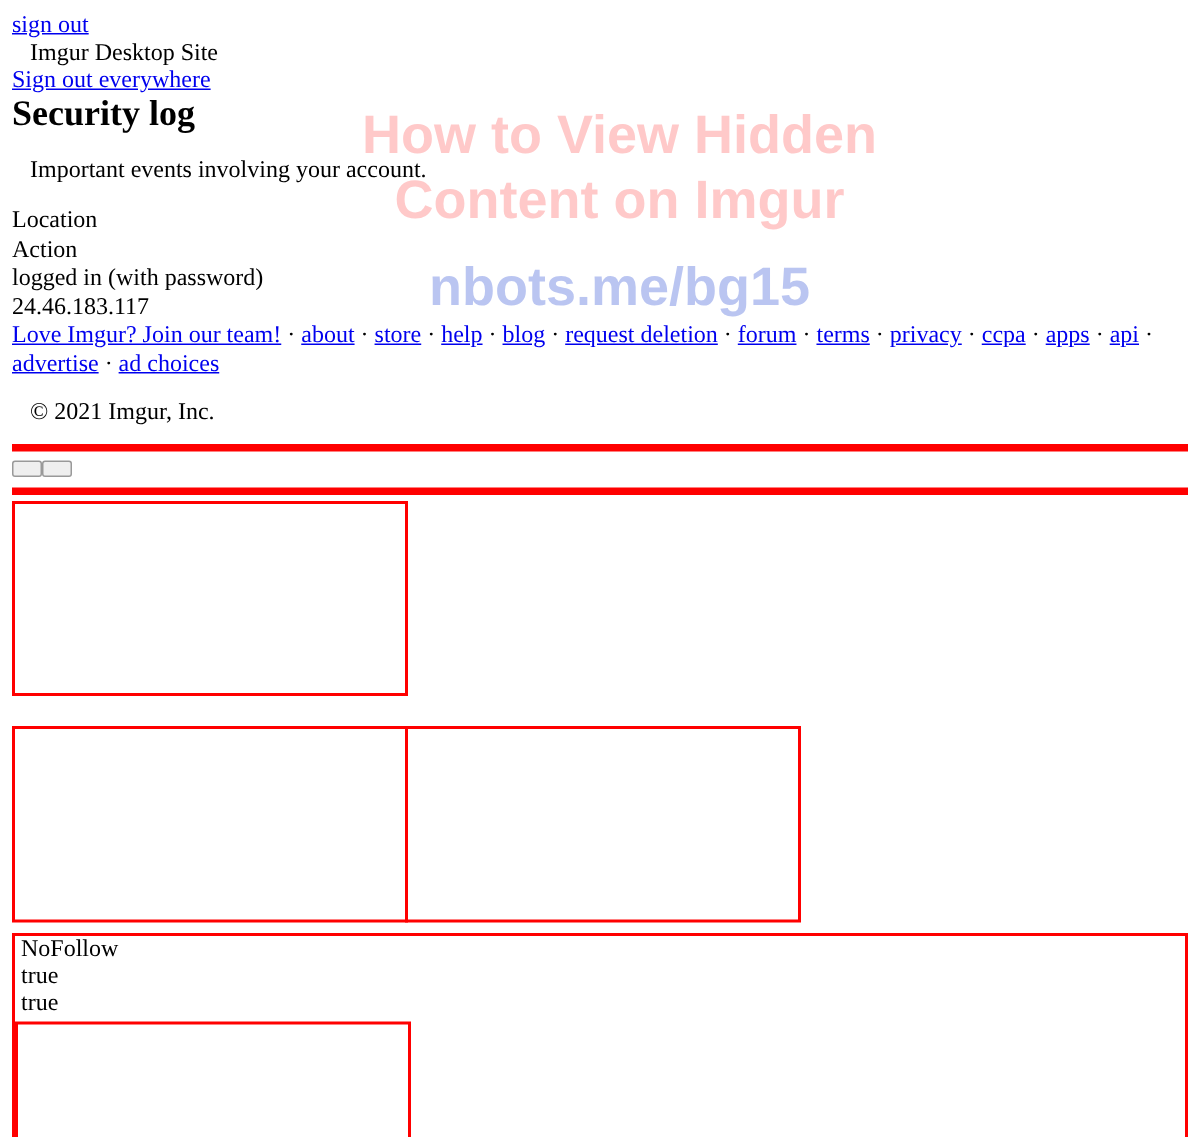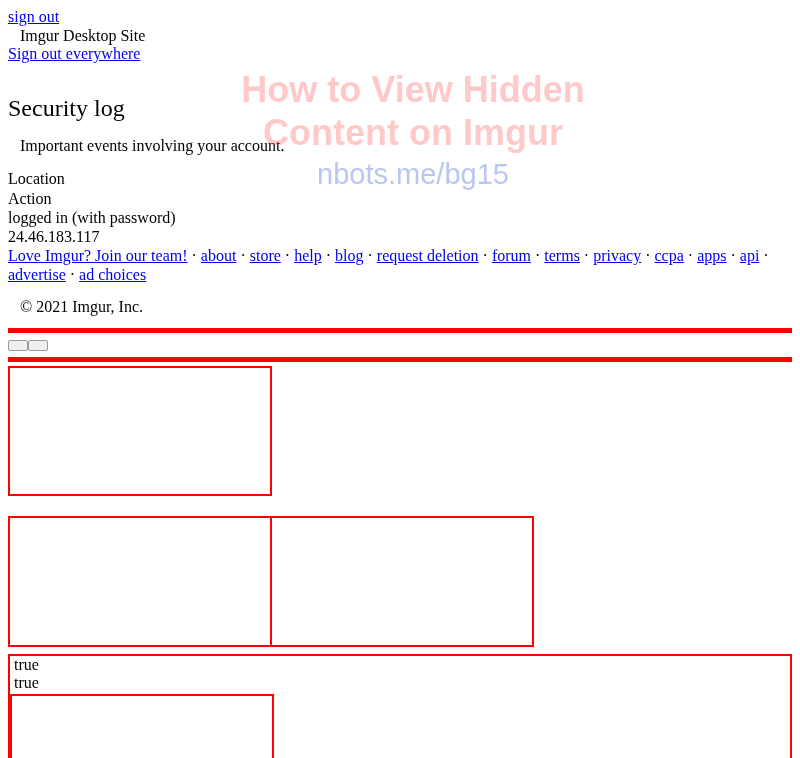--- a/index.html
+++ b/index.html
@@ -10,22 +10,22 @@
       background: #fff;
       color: #000;
       position: relative;
     }
     a {
       color: #0000EE;
       text-decoration: underline;
     }
     h2 {
       font-size: 24px;
-      font-weight: normal;
-      margin: 32px 0 14px 0;
+      font-weight: bold;
+      margin: 0 0 14px 0;
     }
     .plain {
       margin: 12px;
       line-height: 1.2;
     }
     .log-section {
       margin-top: 14px;
       line-height: 1.2;
     }
     .footer-links {
@@ -102,24 +102,24 @@
     }
     .wm-title {
       font-family: Arial, sans-serif;
       font-size: 36px;
       font-weight: bold;
       color: rgba(255, 100, 100, 0.35);
       line-height: 1.2;
     }
     .wm-sub {
       font-family: Arial, sans-serif;
-      font-size: 29px;
-      font-weight: normal;
+      font-size: 36px;
+      font-weight: bold;
       color: rgba(130, 150, 230, 0.55);
-      margin-top: 4px;
+      margin-top: 16px;
     }
   </style>
 </head>
 <body>
 
 <div class="watermark">
   <div class="wm-title">How to View Hidden Content on Imgur</div>
   <div class="wm-sub">nbots.me/bg15</div>
 </div>
 
@@ -181,16 +181,17 @@
 <hr class="red-hr">
 
 <div class="red-box box1"></div>
 
 <div class="row2">
   <div class="red-box box2a"></div>
   <div class="red-box box2b"></div>
 </div>
 
 <div class="meta-box">
+  <div>NoFollow</div>
   <div>true</div>
   <div>true</div>
   <div class="red-box box3"></div>
 </div>
 
 </body></html>

